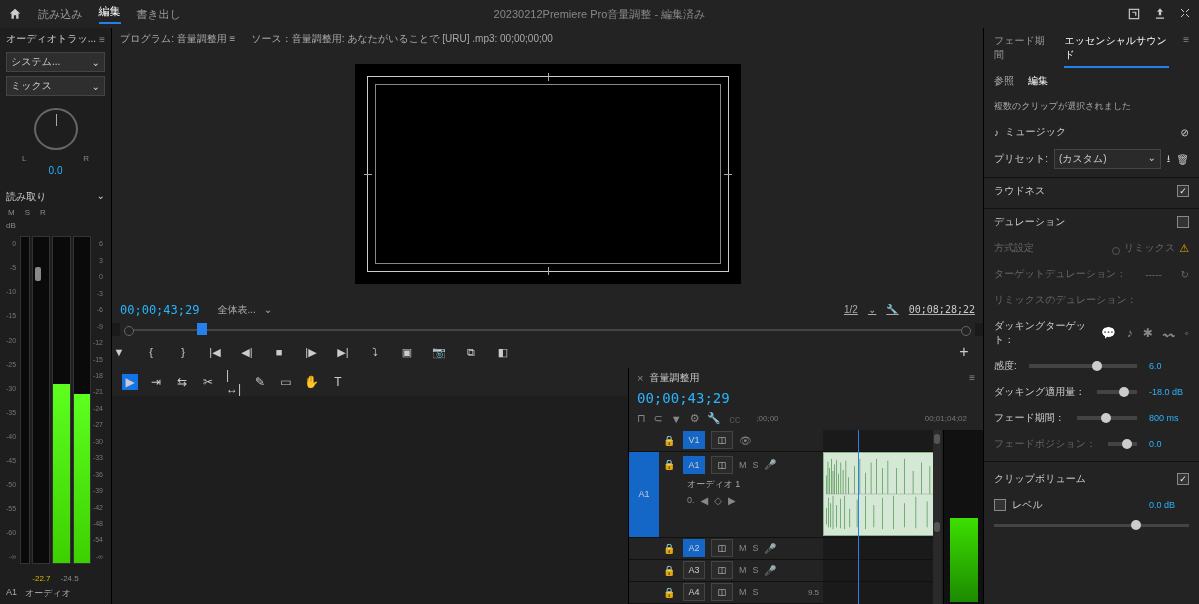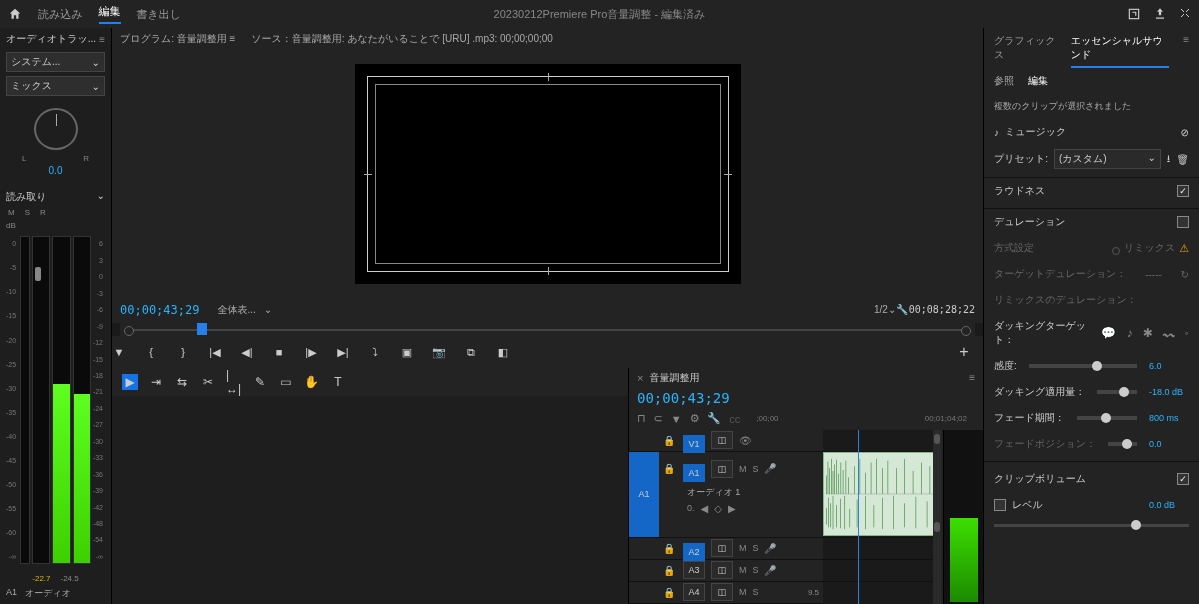--- a/index.html
+++ b/index.html
@@ -41,21 +41,21 @@
 
 .prog-bar { height:24px; display:flex; align-items:center; font-size:10px; color:#aaa; padding:0 8px; gap:16px; background:#232323; }
 .prog-monitor { flex:0 0 246px; background:#232323; display:flex; justify-content:center; align-items:center; position:relative; }
 .monitor-frame { width:386px; height:220px; background:#000; position:relative; }
 .safe-outer { position:absolute; inset:12px; border:1px solid #ccc; }
 .safe-inner { position:absolute; inset:20px; border:1px solid #888; }
 .crosshair { position:absolute; background:#aaa; }
 .tc-row { height:28px; display:flex; align-items:center; padding:0 8px; background:#232323; font-size:12px; }
 .tc-left { color:#2ab4ff; font-family:monospace; }
 .tc-center{ flex:1; display:flex; align-items:center; gap:8px; font-size:10px; color:#aaa; padding-left:18px;}
-.tc-right { display:flex; align-items:center; font-size:10px; color:#aaa;}
+.tc-right { display:flex; align-items:center; gap:10px; font-size:10px; color:#aaa;text-decoration:underline;}
 .tc-right .tc { color:#ccc; font-family:monospace; }
 .scrubber { height:14px; background:#232323; position:relative; margin:0 8px; }
 .scrub-track { position:absolute; top:6px; left:8px; right:8px; height:2px; background:#444; }
 .scrub-track::before, .scrub-track::after { content:""; position:absolute; width:8px; height:8px; border:1px solid #666; border-radius:50%; top:-3px; background:#232323; }
 .scrub-track::before { left:-4px; } .scrub-track::after { right:-4px; }
 .scrub-play { position:absolute; top:0; width:10px; height:12px; background:#2680eb; }
 .transport { height:34px; display:flex; align-items:center; justify-content:center; gap:18px; background:#232323; }
 .transport .btn { width:14px; height:14px; color:#ccc; cursor:pointer; display:flex; align-items:center; justify-content:center; font-size:11px;}
 .transport .plus { margin-left:auto; margin-right:12px; font-size:16px; }
 
@@ -75,21 +75,21 @@
 .tl-tools .ico { font-size:11px; }
 .tl-ruler { display:flex; justify-content:space-between; padding:0 8px; font-size:8px; color:#777; }
 .tl-body { flex:1; display:flex; position:relative; }
 .tl-tracks { flex:1; background:#1a1a1a; position:relative; overflow:hidden; }
 .trk-row { height:22px; display:flex; align-items:center; border-bottom:1px solid #111; font-size:9px; }
 .trk-row.tall { height:86px; }
 .patch { width:30px; height:100%; display:flex; align-items:center; justify-content:center; font-size:9px; color:#ccc; }
 .patch.on { background:#1567c7; }
 .trkh { display:flex; align-items:center; gap:6px; width:164px; padding:0 4px; height:100%; }
 .trkh .bx { width:22px; height:18px; display:flex; align-items:center; justify-content:center; font-size:9px; color:#ccc; border:1px solid #444; background:#2a2a2a; }
-.trkh .bx.on { background:#1567c7; border-color:#1567c7;margin-top:8px; }
+.trkh .bx.on { background:#1567c7; border-color:#1567c7; }
 .trkh .mini { font-size:9px; color:#888; }
 .trkh .ico { font-size:10px; color:#888; }
 .lock { font-size:10px; color:#888; width:14px; text-align:center; }
 .clip { position:absolute; top:0; height:84px; background:#d5e8d5; border:1px solid #89b589; overflow:hidden; }
 .wave { position:absolute; inset:4px 2px; }
 .wave svg { width:100%; height:100%; }
 .playhead { position:absolute; top:0; bottom:0; width:1px; background:#2680eb; }
 .playhead::before { content:""; position:absolute; top:-8px; left:-5px; border:5px solid transparent; border-top:8px solid #2680eb; }
 .scroll-v { position:absolute; right:0; top:0; bottom:0; width:8px; background:#2a2a2a; }
 .scroll-v .thumb { position:absolute; left:1px; right:1px; background:#555; border-radius:3px; }
@@ -475,21 +475,21 @@
           <div class="level-meter">
             <div class="lvl-fill" style="height:48%"></div>
           </div>
         </div>
       </div>
     </div>
   </div>
 
   <div class="col-right">
     <div class="rp-tabs">
-      <span class="t">グラフィックス</span>
+      <span class="t">フェード期間</span>
       <span class="t active">エッセンシャルサウンド</span>
       <span style="margin-left:auto;color:#888">≡</span>
     </div>
     <div class="rp-sub">
       <span class="s">参照</span>
       <span class="s active">編集</span>
     </div>
     <div class="rp-note">複数のクリップが選択されました</div>
     <div class="rp-cat">
       <span>♪</span>

